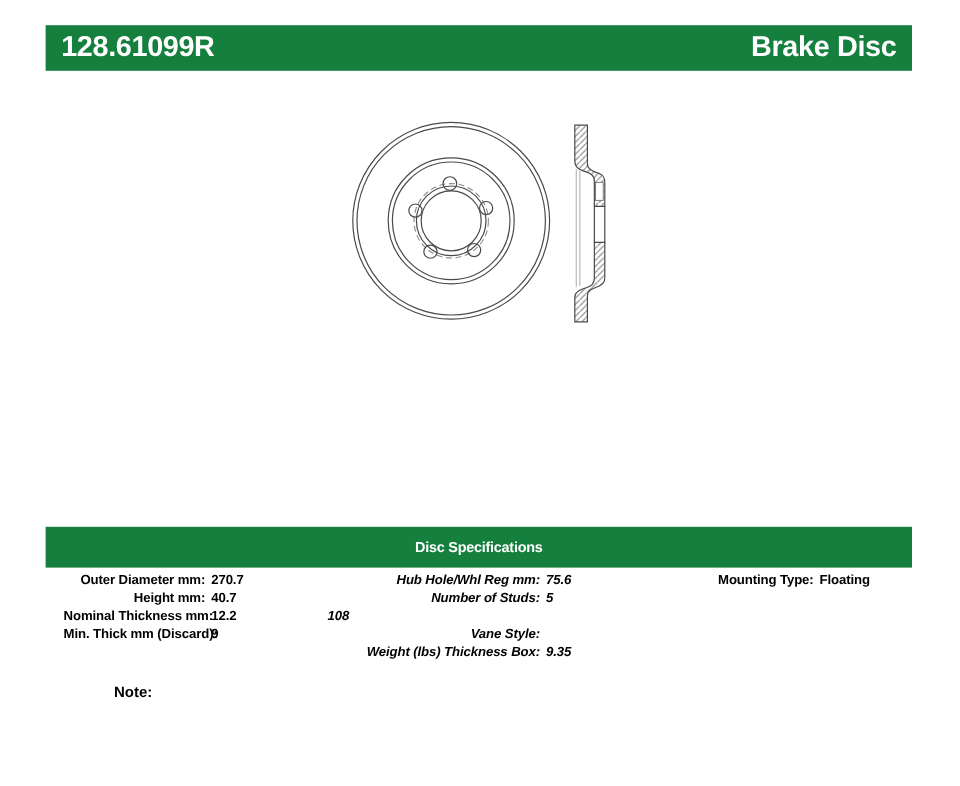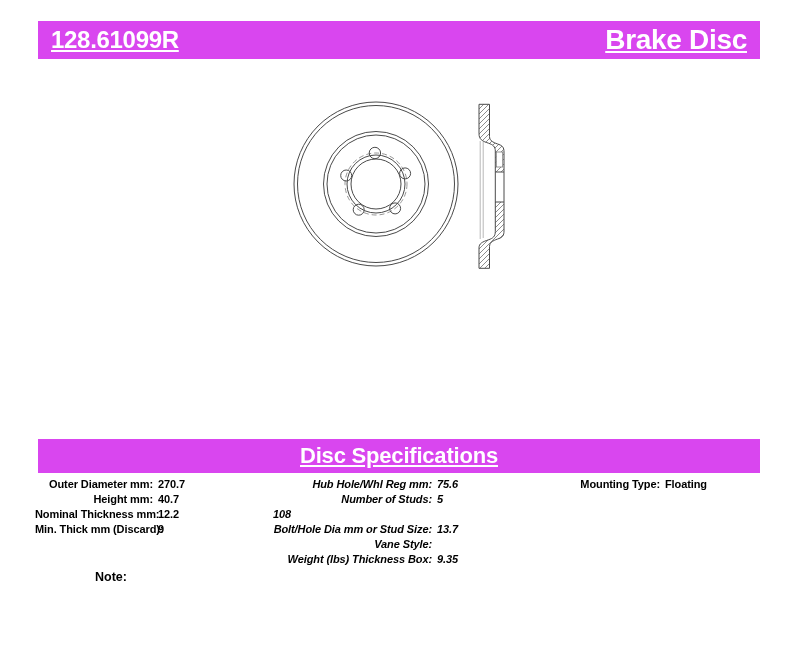--- a/index.html
+++ b/index.html
@@ -1,40 +1,40 @@
 <!DOCTYPE html>
 <html><head>
 <meta charset="utf-8">
 <style>
   html,body{margin:0;padding:0;background:#ffffff;}
   #page{position:relative;width:800px;height:655px;background:#ffffff;overflow:hidden;
         font-family:"Liberation Sans",sans-serif;color:#000;}
 
   
-  .black-bar{position:absolute;left:38px;width:722px;background:#d946ef;color:#fff;text-decoration:underline;}
+  .black-bar{position:absolute;left:38px;width:722px;background:#15803d;color:#fff;}
   #header-bar{top:21px;height:38px;display:flex;align-items:center;
               justify-content:space-between;padding:0 13px;box-sizing:border-box;}
   #header-bar .part{font-size:24px;font-weight:bold;letter-spacing:-0.3px;}
-  #header-bar .prod{font-size:28px;font-weight:bold;letter-spacing:-0.3px;}
+  #header-bar .prod{font-size:24px;font-weight:bold;letter-spacing:-0.3px;}
 
   
   #drawing{position:absolute;left:268px;top:85px;width:284px;height:200px;}
 
   
-  #specs-bar{top:439px;height:34px;text-align:center;font-size:22px;font-weight:bold;
+  #specs-bar{top:439px;height:34px;text-align:center;font-size:12px;font-weight:bold;
              line-height:34px;letter-spacing:-0.2px;}
 
   
   .spec-col{position:absolute;top:477px;font-size:11px;font-weight:bold;
             line-height:15px;letter-spacing:-0.1px;}
   #spec-col1{left:35px;width:250px;}
   #spec-col2{left:268px;width:280px;font-style:italic;}
   #spec-col3{left:556px;width:240px;}
   .spec-row{display:flex;white-space:nowrap;}
-  .spec-label{text-align:right;flex:0 0 auto;}
+  .spec-label{text-align:right;flex:0 0 auto;margin-left:18px;}
   #spec-col1 .spec-label{width:118px;}
   #spec-col2 .spec-label{width:164px;}
   #spec-col3 .spec-label{width:104px;}
   .spec-value{margin-left:5px;text-align:center;}
 
   #note-label{position:absolute;left:95px;top:570px;font-size:12.5px;font-weight:bold;}
 </style>
 </head>
 <body>
 
@@ -116,24 +116,20 @@
       <span class="spec-value">75.6</span>
     </div>
     <div class="spec-row">
       <span class="spec-label">Number of Studs:</span>
       <span class="spec-value">5</span>
     </div>
     <div class="spec-row">
       <span class="spec-value">108</span>
     </div>
     <div class="spec-row">
-      <span class="spec-label">Bolt/Hole Dia mm or Stud Size:</span>
-      <span class="spec-value">13.7</span>
-    </div>
-    <div class="spec-row">
       <span class="spec-label">Vane Style:</span>
       <span class="spec-value"></span>
     </div>
     <div class="spec-row">
       <span class="spec-label">Weight (lbs) Thickness Box:</span>
       <span class="spec-value">9.35</span>
     </div>
   </div>
 
   <div class="spec-col" id="spec-col3">

